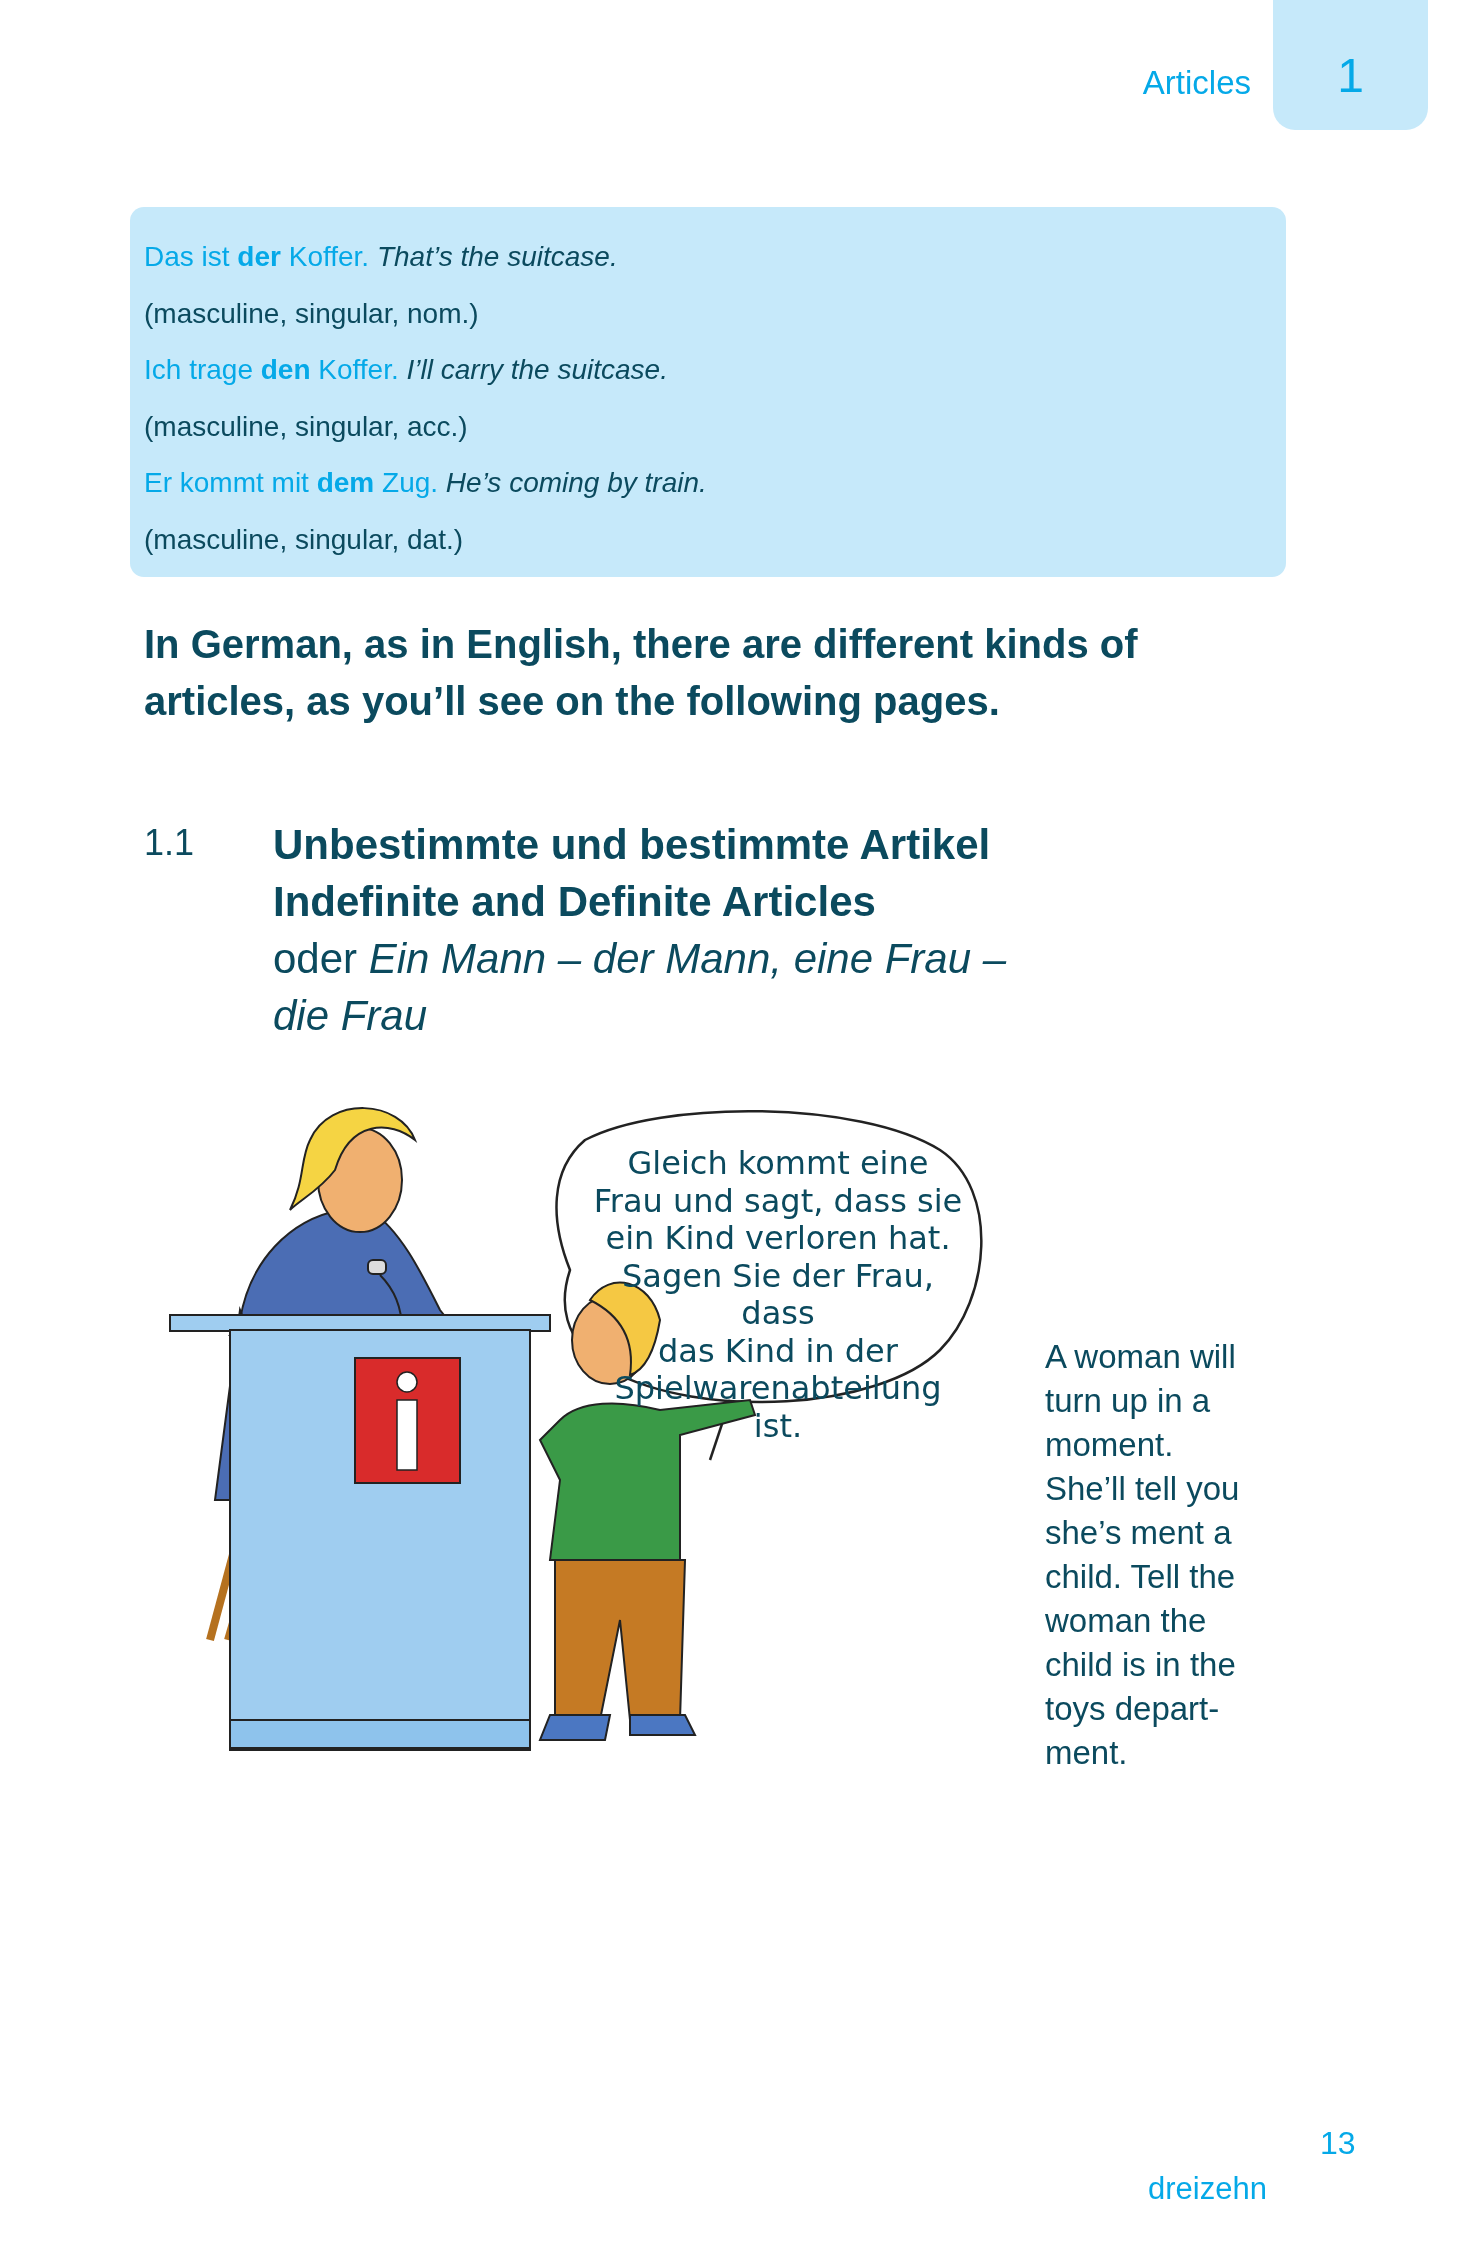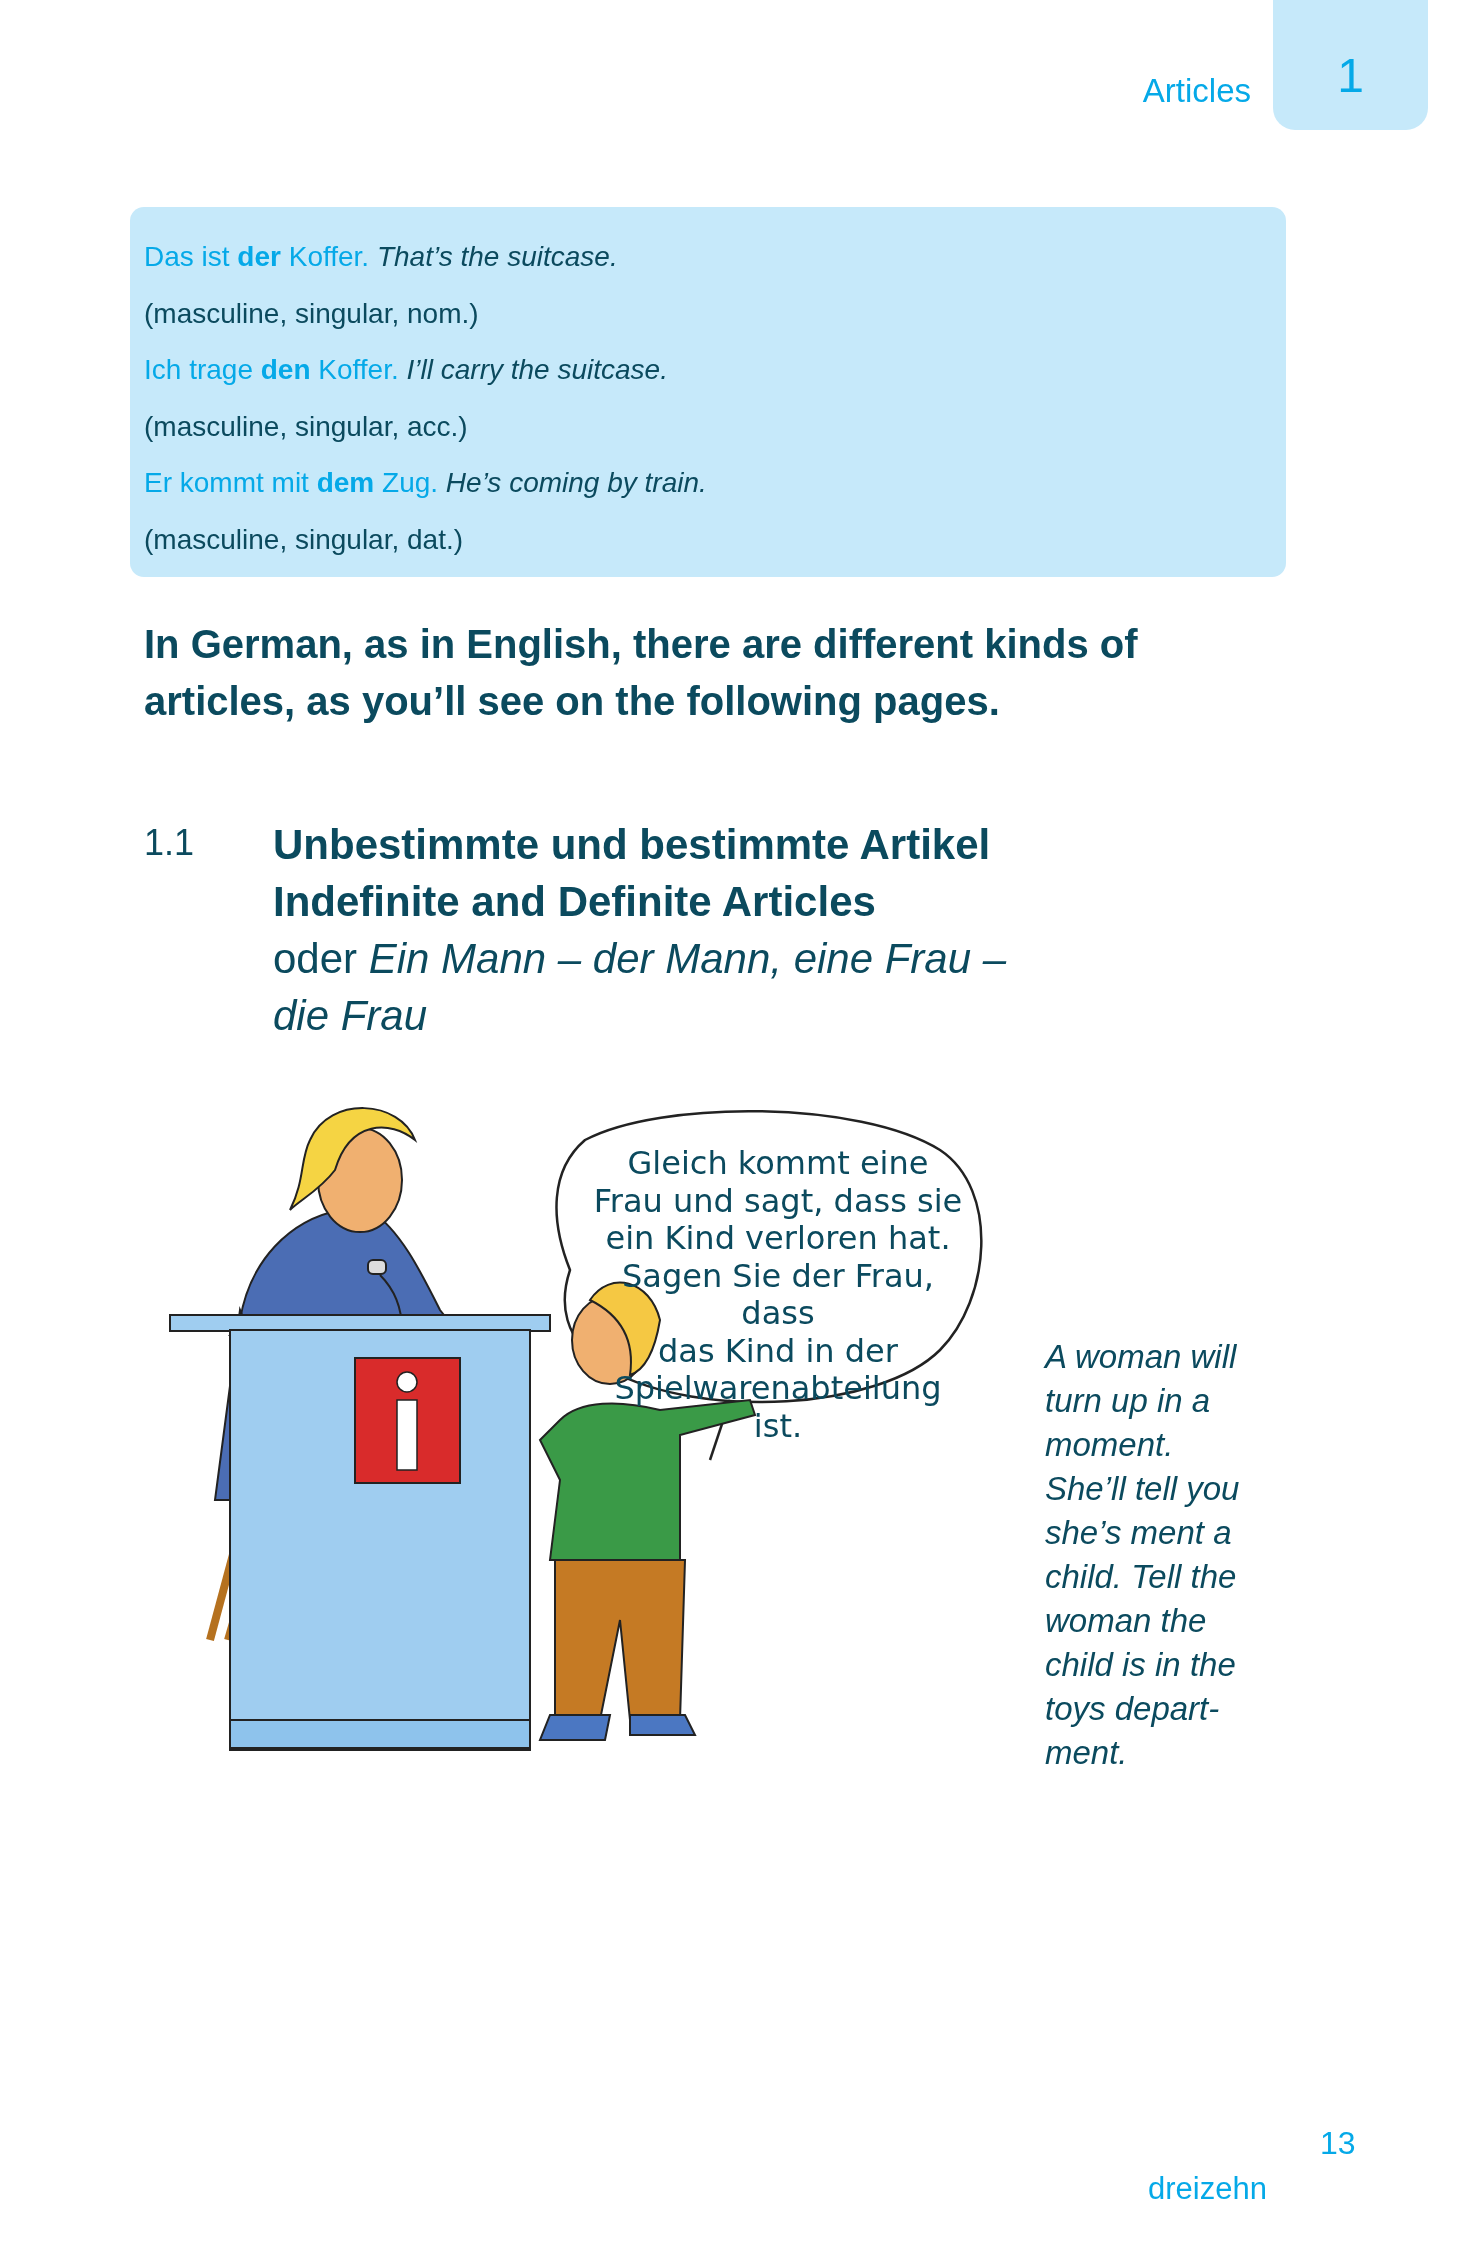--- a/index.html
+++ b/index.html
@@ -2,39 +2,39 @@
 <html><head>
 <meta charset="utf-8">
 <style>
   html, body { margin:0; padding:0; background:#ffffff; }
   body { width:1477px; height:2245px; position:relative; overflow:hidden;
          font-family:"Liberation Sans", sans-serif; color:#0b4a5e; }
   .chapter-tab { position:absolute; left:1273px; top:0; width:155px; height:130px;
          background:#c6e9fa; border-radius:0 0 22px 22px; }
   .chapter-num { position:absolute; left:0; right:0; top:48px; text-align:center;
          font-size:48px; color:#05a9e8; }
-  .chapter-title { position:absolute; right:226px; top:64px; font-size:33px; color:#05a9e8;margin-top:8px; }
+  .chapter-title { position:absolute; right:226px; top:64px; font-size:33px; color:#05a9e8; }
   .example-box { position:absolute; left:130px; top:207px; width:1156px; height:370px;
          background:#c6e9fa; border-radius:14px; }
   .example-lines { position:absolute; left:14px; top:22px; font-size:28px; line-height:56.5px; }
   .de { color:#05a9e8; }
   .de b { font-weight:bold; }
   .en { color:#0b4a5e; font-style:italic; }
   .note { color:#0b4a5e; }
   .intro { position:absolute; left:144px; top:616px; width:1100px; font-size:40px;
          line-height:57px; color:#0b4a5e;font-weight:bold; }
   .sec-num { position:absolute; left:144px; top:822px; font-size:36px; color:#0b4a5e;text-align:center; }
   .sec-head { position:absolute; left:273px; top:816px; font-size:42px; line-height:57px; color:#0b4a5e; }
   .sec-head .bold { font-weight:bold; }
   .sec-head .it { font-style:italic; }
   .illustration { position:absolute; left:140px; top:1100px; width:900px; height:680px; }
   .bubble-text { position:absolute; left:588px; top:1145px; width:380px; text-align:center;
          font-family:"DejaVu Sans", sans-serif; font-size:32px; line-height:37.5px; color:#0b4a5e; }
   .caption { position:absolute; left:1045px; top:1335px; width:240px; font-size:33px;
-         line-height:44px; font-style:italic; color:#0b4a5e; }
+         line-height:44px; color:#0b4a5e; }
   .footer-word { position:absolute; left:1148px; top:2133px; font-size:31px; color:#05a9e8;margin-top:38px; }
   .footer-num { position:absolute; left:1320px; top:2125px; font-size:32px; color:#05a9e8; }
 </style>
 </head>
 <body>
 
 <div class="chapter-tab">
   <div class="chapter-num">1</div>
 </div>
 <div class="chapter-title">Articles</div>

